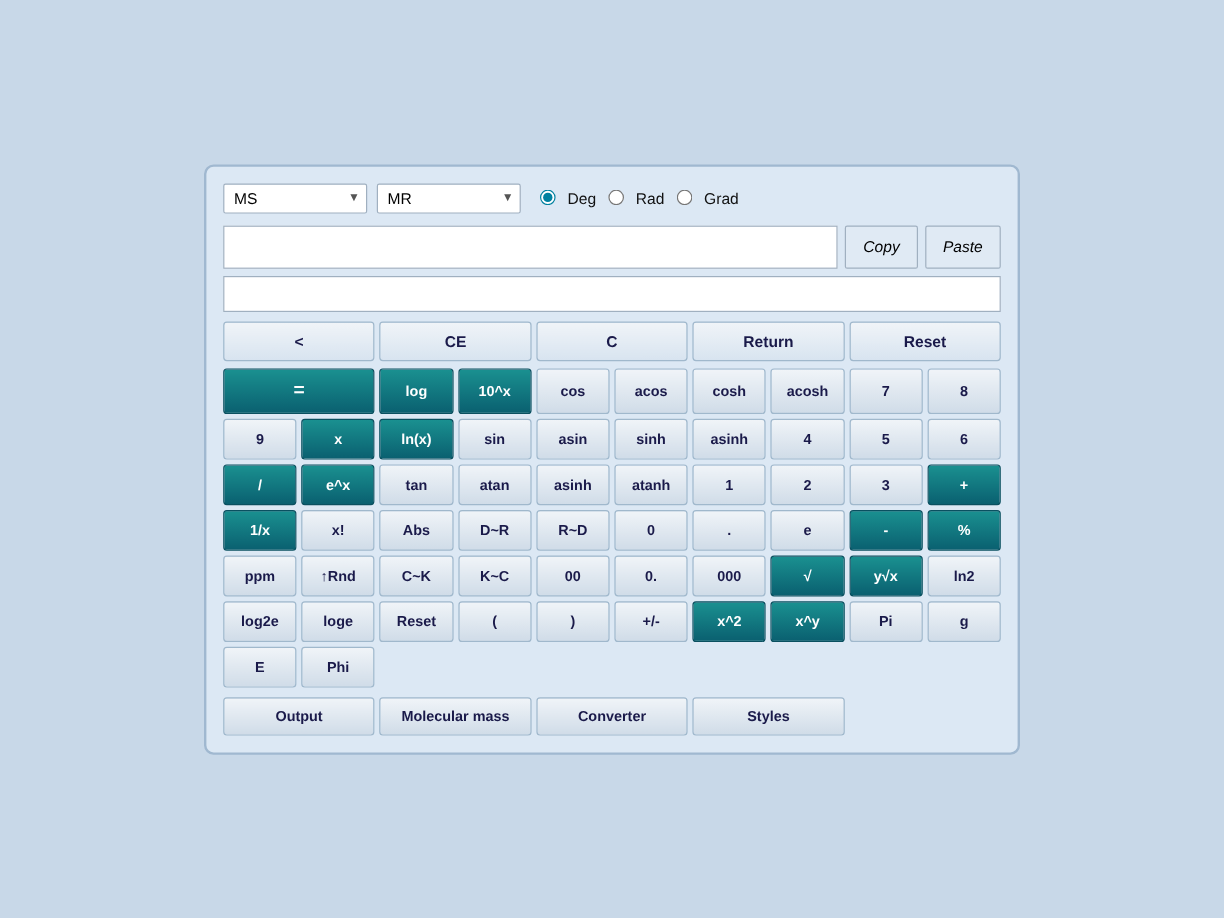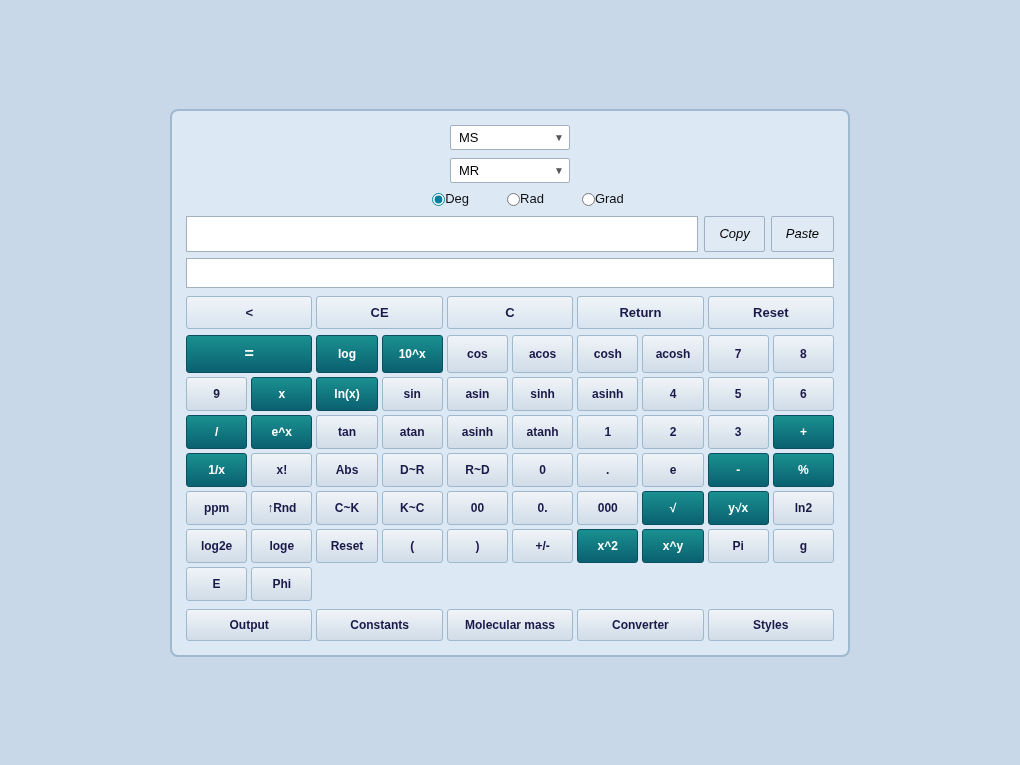--- a/index.html
+++ b/index.html
@@ -17,21 +17,20 @@
       border: 2px solid #a0b8d0;
       border-radius: 8px;
       padding: 14px;
       width: 680px;
     }
     .top-row {
       display: flex;
       align-items: center;
       gap: 8px;
       margin-bottom: 10px;
-      flex-direction: column;
     }
     .dropdown-wrap {
       position: relative;
       display: inline-block;
     }
     .dropdown-wrap select {
       appearance: none;
       -webkit-appearance: none;
       background: white;
       border: 1px solid #a0b0c0;
@@ -52,26 +51,25 @@
       pointer-events: none;
     }
     .angle-group {
       display: flex;
       align-items: center;
       gap: 10px;
       margin-left: 8px;
     }
     .radio-label {
       display: flex;
-      align-items: flex-end;
-      gap: 0;
+      align-items: flex-start;
+      gap: 10px;
       font-size: 13px;
       color: #111;
       cursor: pointer;
-      margin-left: 28px;
     }
     .radio-label input[type=radio] {
       accent-color: #0080a0;
     }
     .display-section {
       display: flex;
       gap: 6px;
       margin-bottom: 6px;
       align-items: stretch;
     }
@@ -292,18 +290,17 @@
     <button class="btn btn-teal">x^2</button>
     <button class="btn btn-teal">x^y</button>
     <button class="btn btn-light">Pi</button>
     <button class="btn btn-light">g</button>
     <button class="btn btn-light">E</button>
     <button class="btn btn-light">Phi</button>
   </div>
 
   <div class="bottom-tabs">
     <button class="tab-btn">Output</button>
-    <button class="tab-btn">Constants</button>
     <button class="tab-btn">Molecular mass</button>
     <button class="tab-btn">Converter</button>
     <button class="tab-btn">Styles</button>
   </div>
 </div>
 
 </body></html>

